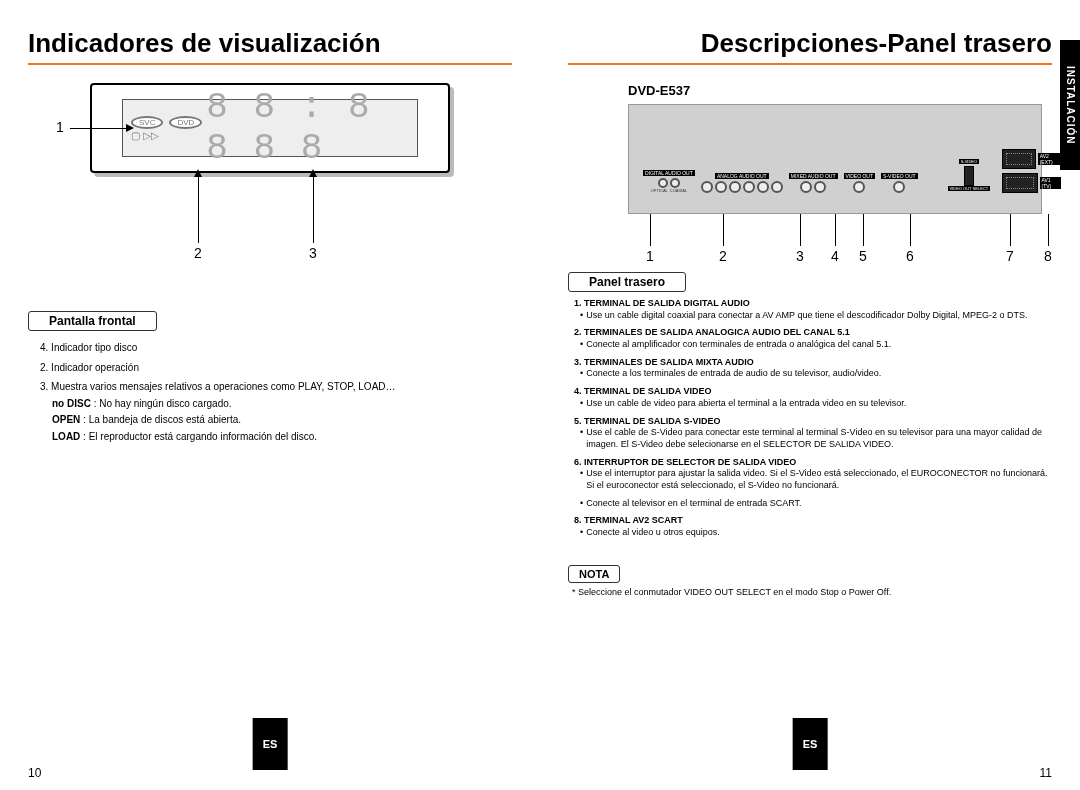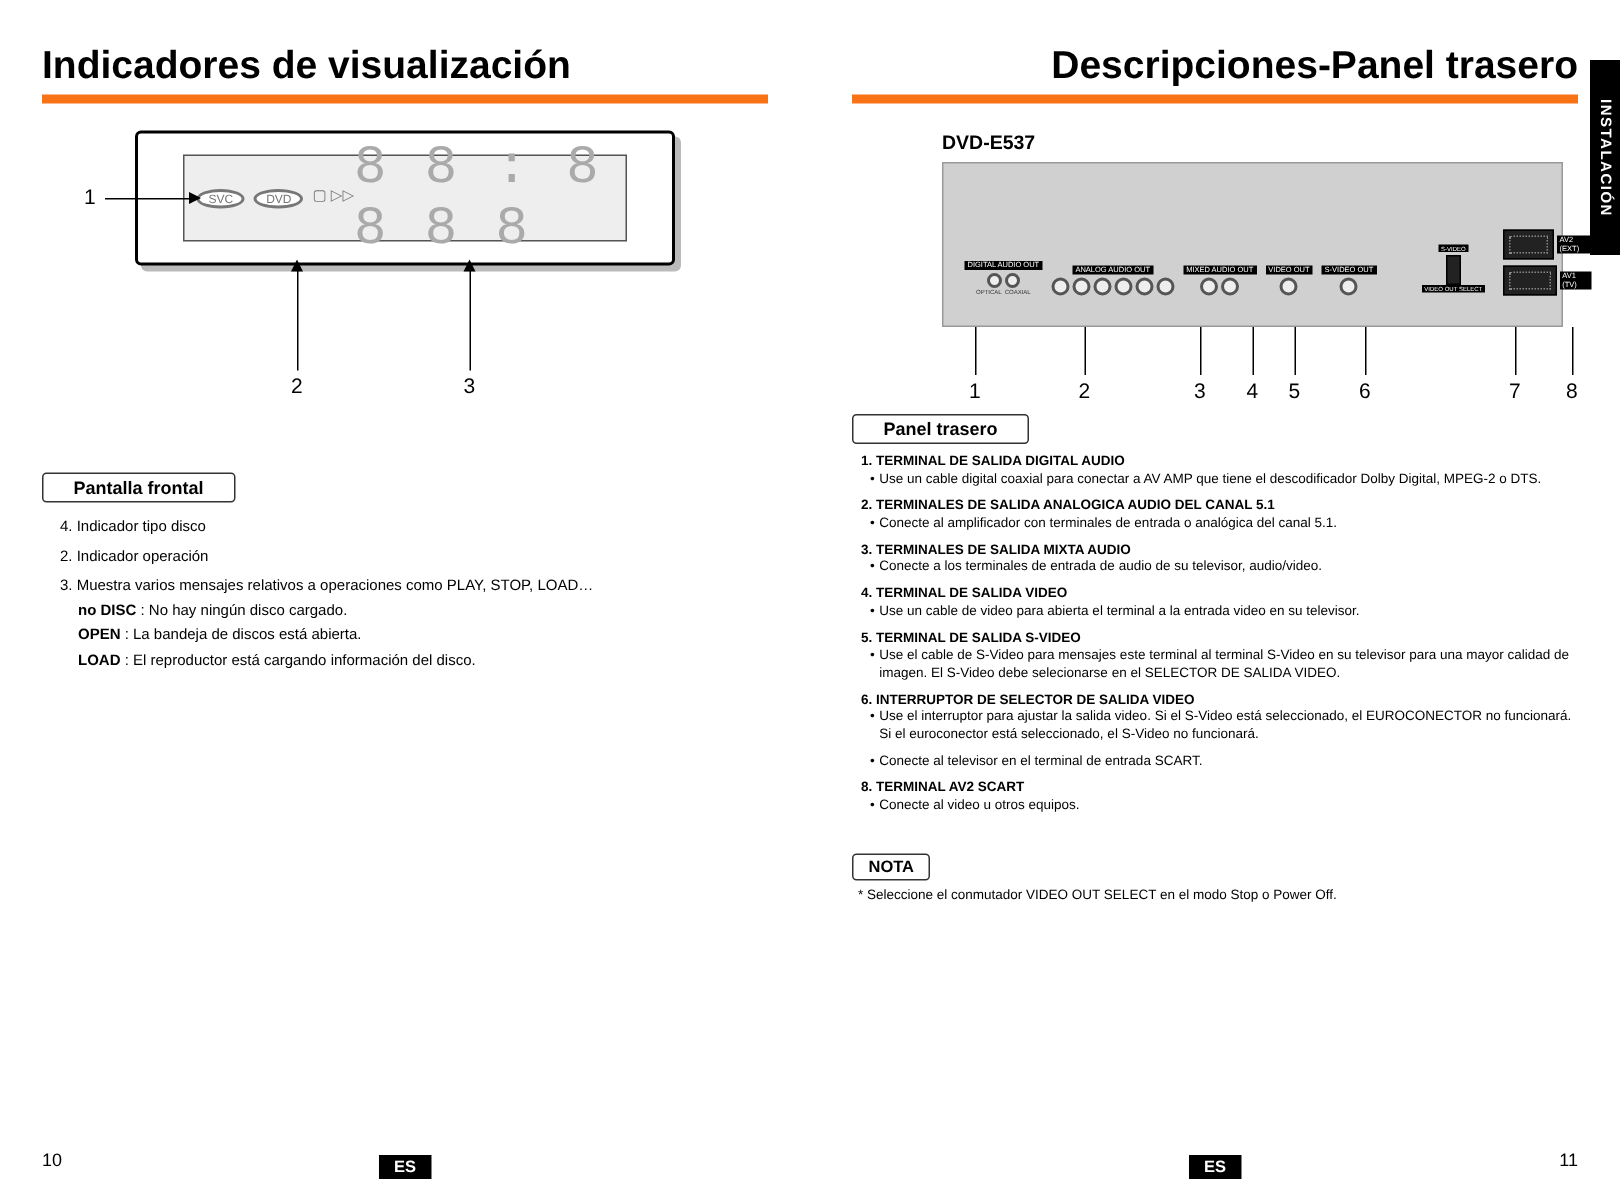--- a/index.html
+++ b/index.html
@@ -10,21 +10,21 @@
     position: relative;
     display: flex;
   }
   .page {
     width: 540px; height: 790px;
     padding: 28px 28px 10px 28px;
     position: relative;
   }
   .page-title {
     font-size: 26px; font-weight: bold;
-    border-bottom: 6px solid #f97316;
+    border-bottom: 2px solid #f97316;
     padding-bottom: 4px; margin-bottom: 18px;
   }
   .right .page-title { text-align: right; }
   
   .display-image {
     margin: 10px auto 0 auto; width: 360px; height: 90px;
     border: 2px solid #000; border-radius: 4px;
     background: #fff; position: relative;
     box-shadow: 4px 4px 0 #bbb;
   }
@@ -47,22 +47,22 @@
   .arrowhead { width:0;height:0;border-left:4px solid transparent;border-right:4px solid transparent;border-bottom:8px solid #000;position:absolute; }
   .section-label {
     display:inline-block; border:1px solid #333; border-radius:3px;
     padding:2px 20px; font-size:12px; font-weight:bold; margin-top: 8px;
   }
   .list-small { font-size: 10px; margin-top: 10px; padding-left: 12px; }
   .list-small li { margin-bottom: 6px; list-style: none; line-height:1.35;}
   .list-small li .sub { padding-left: 12px; display:block; margin-top:3px;}
   .page-num-left { position:absolute; bottom:10px; left:28px; font-size:12px;}
   .page-num-right{ position:absolute; bottom:10px; right:28px; font-size:12px;}
-  .es-footer { position:absolute; bottom:4px; left:50%; transform:translateX(-50%);
-    background:#000;color:#fff;font-size:11px;font-weight:bold;padding:2px 10px;}
+  .es-footer { position:absolute; bottom:20px; left:50%; transform:translateX(-50%);
+    background:#000;color:#fff;font-size:11px;font-weight:bold;padding:20px 10px;}
   
   .side-tab {
     position:absolute; right:0; top:40px; width:20px; height:130px;
     background:#000; color:#fff; font-size:10px; font-weight:bold;
     writing-mode:vertical-rl; text-align:center; letter-spacing:1px;
     display:flex;align-items:center;justify-content:center;
   }
   .model { font-size:13px; font-weight:bold; margin-left:60px; margin-bottom:6px;}
   .rear-panel {
     margin: 0 10px 0 60px; height:110px; background:#d0d0d0;
@@ -94,21 +94,21 @@
 </style>
 </head>
 <body>
 
 <div class="page left">
   <div class="page-title">Indicadores de visualización</div>
 
   <div style="position:relative;">
     <div class="display-image">
       <div class="display-inner">
-        <div style="display:flex;flex-direction:row;gap:2px;">
+        <div style="display:flex;flex-direction:column;gap:2px;">
           <div style="display:flex;gap:2px;">
             <span class="oval">SVC</span>
             <span class="oval">DVD</span>
           </div>
           <div class="small-icons">▢ ▷▷</div>
         </div>
         <div class="seg7">8 8 : 8 8 8 8</div>
       </div>
     </div>
 
@@ -260,21 +260,21 @@
         <div class="ttl">4. TERMINAL DE SALIDA VIDEO</div>
         <div class="desc">
           <span class="bullet">•</span>
           <span>Use un cable de video para abierta el terminal a la entrada video en su televisor.</span>
         </div>
       </div>
     <div class="item">
         <div class="ttl">5. TERMINAL DE SALIDA S-VIDEO</div>
         <div class="desc">
           <span class="bullet">•</span>
-          <span>Use el cable de S-Video para mensajes este terminal al terminal S-Video en su televisor para una mayor calidad de imagen. El S-Video debe selecionarse en el SELECTOR DE SALIDA VIDEO.</span>
+          <span>Use el cable de S-Video para conectar este terminal al terminal S-Video en su televisor para una mayor calidad de imagen. El S-Video debe selecionarse en el SELECTOR DE SALIDA VIDEO.</span>
         </div>
       </div>
     <div class="item">
         <div class="ttl">6. INTERRUPTOR DE SELECTOR DE SALIDA VIDEO</div>
         <div class="desc">
           <span class="bullet">•</span>
           <span>Use el interruptor para ajustar la salida video. Si el S-Video está seleccionado, el EUROCONECTOR no funcionará. Si el euroconector está seleccionado, el S-Video no funcionará.</span>
         </div>
       </div>
     <div class="item">

